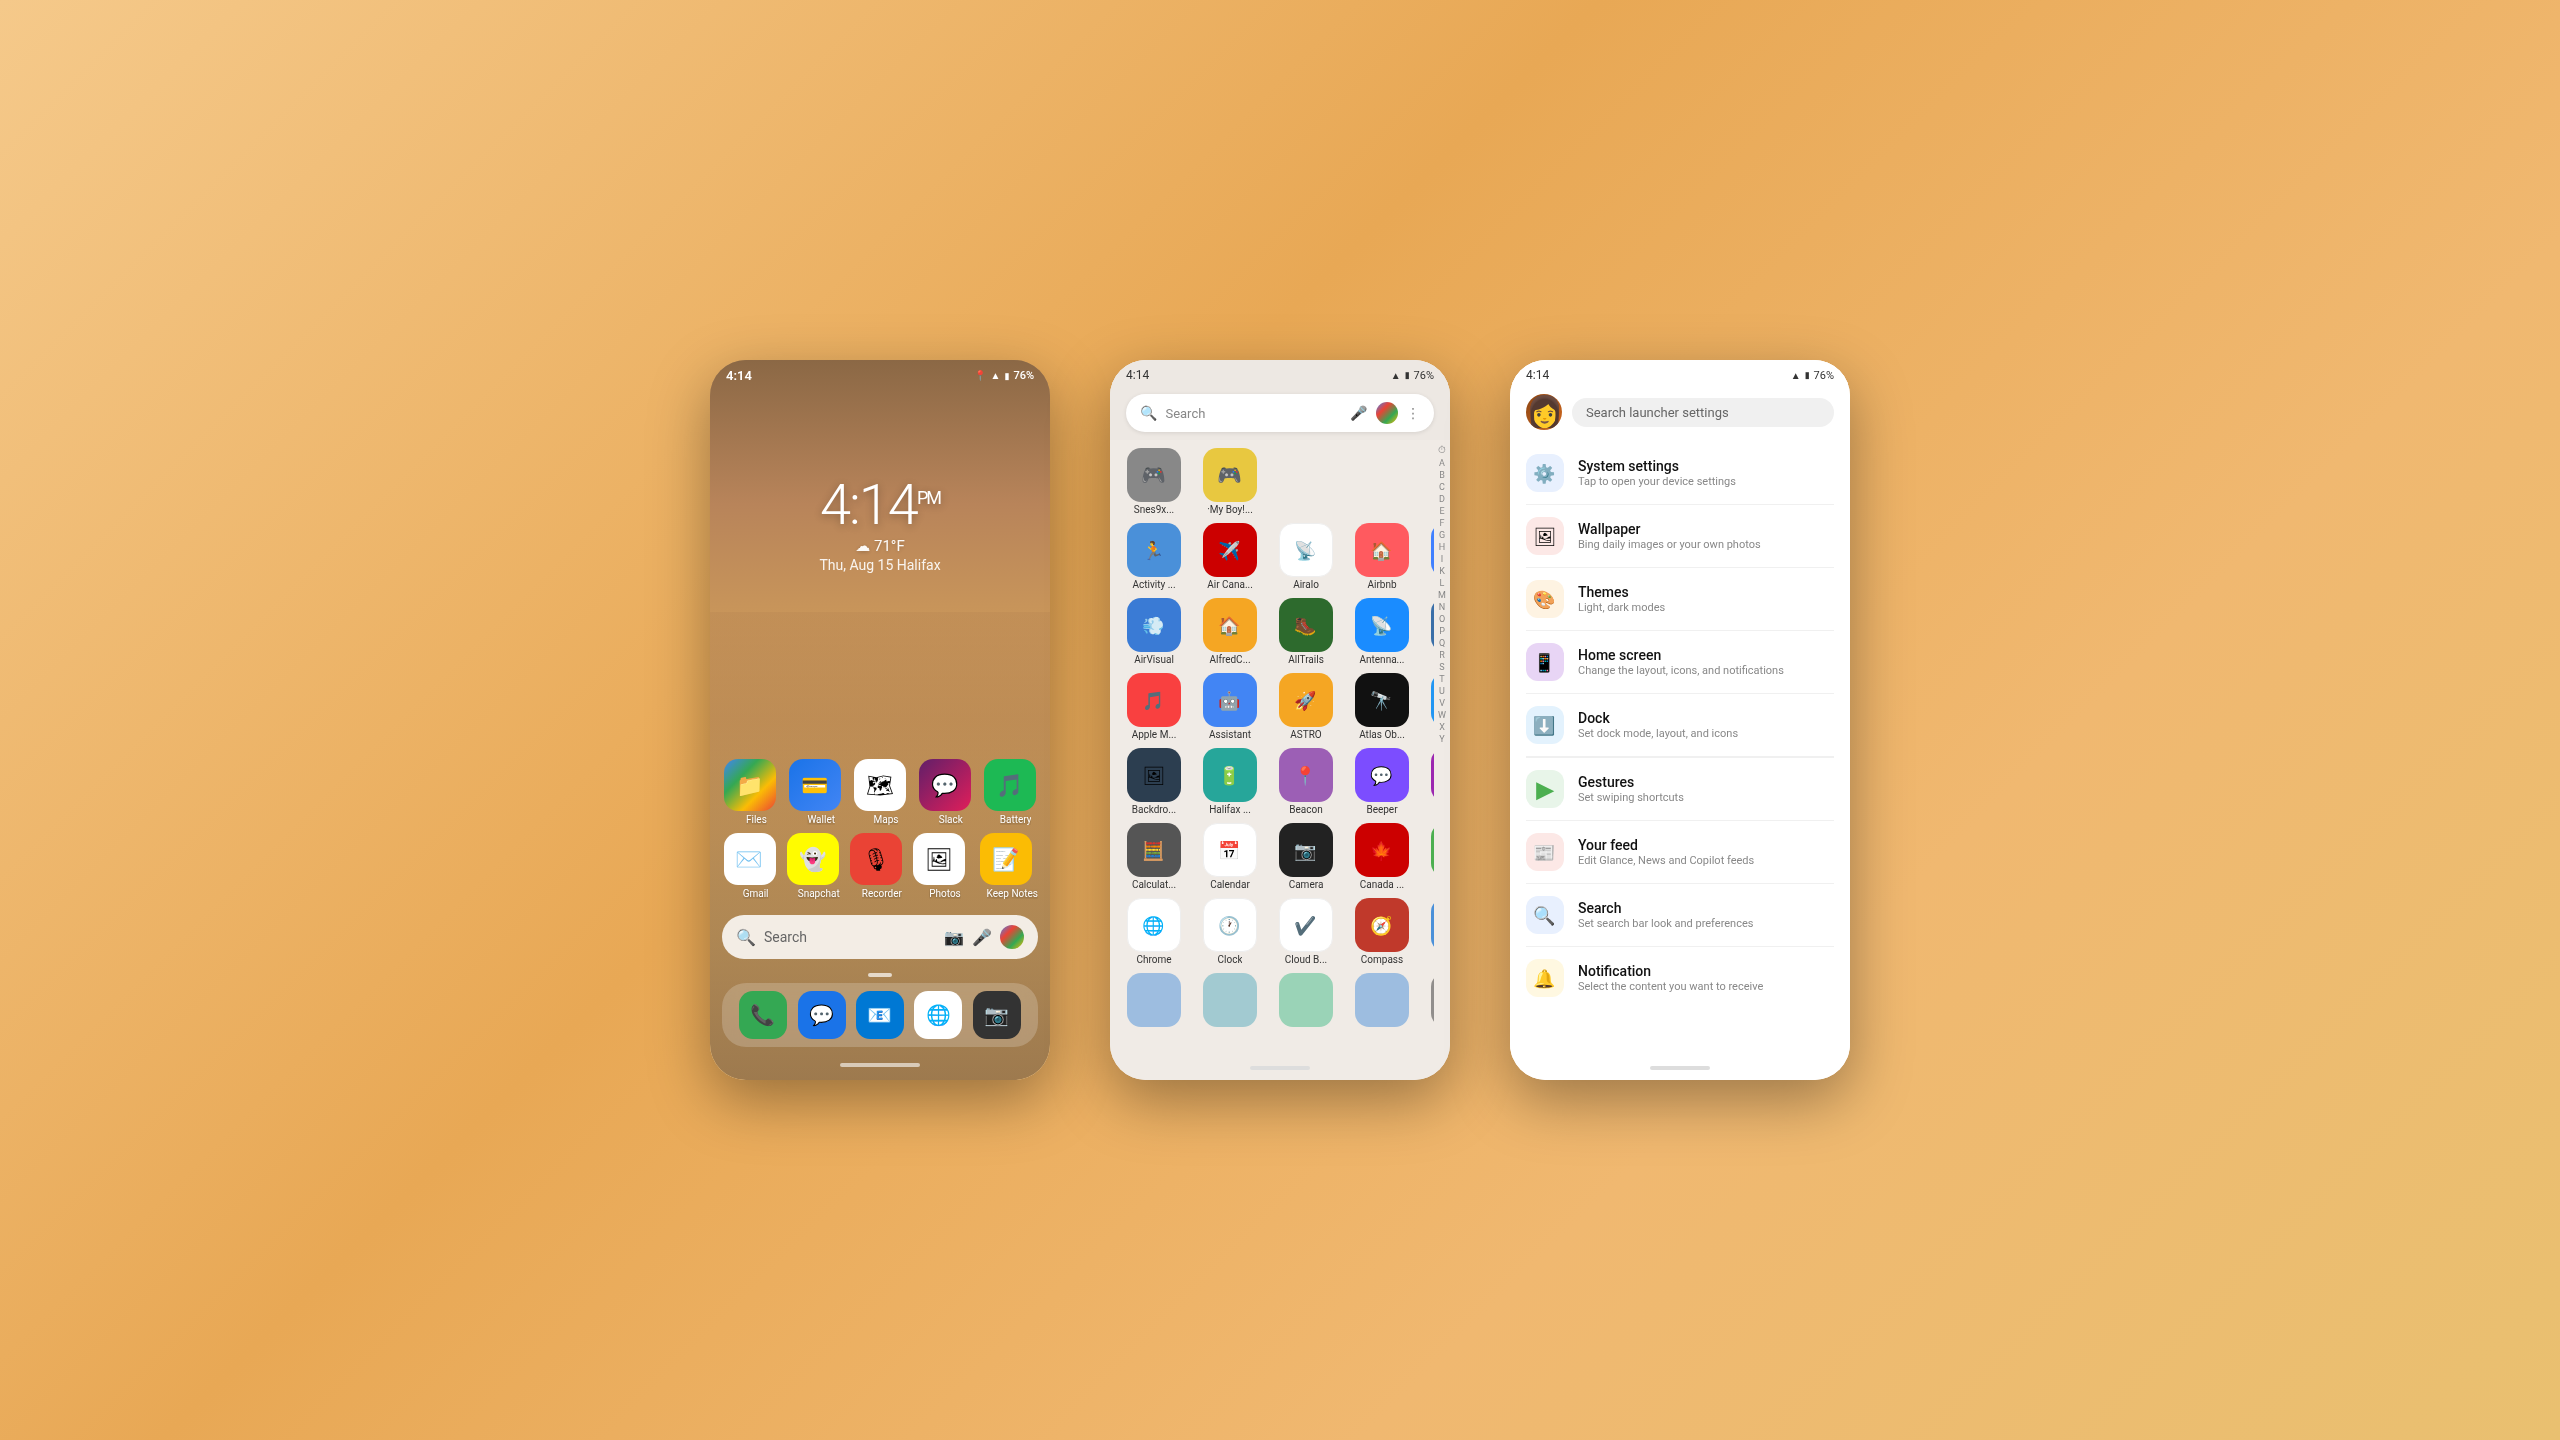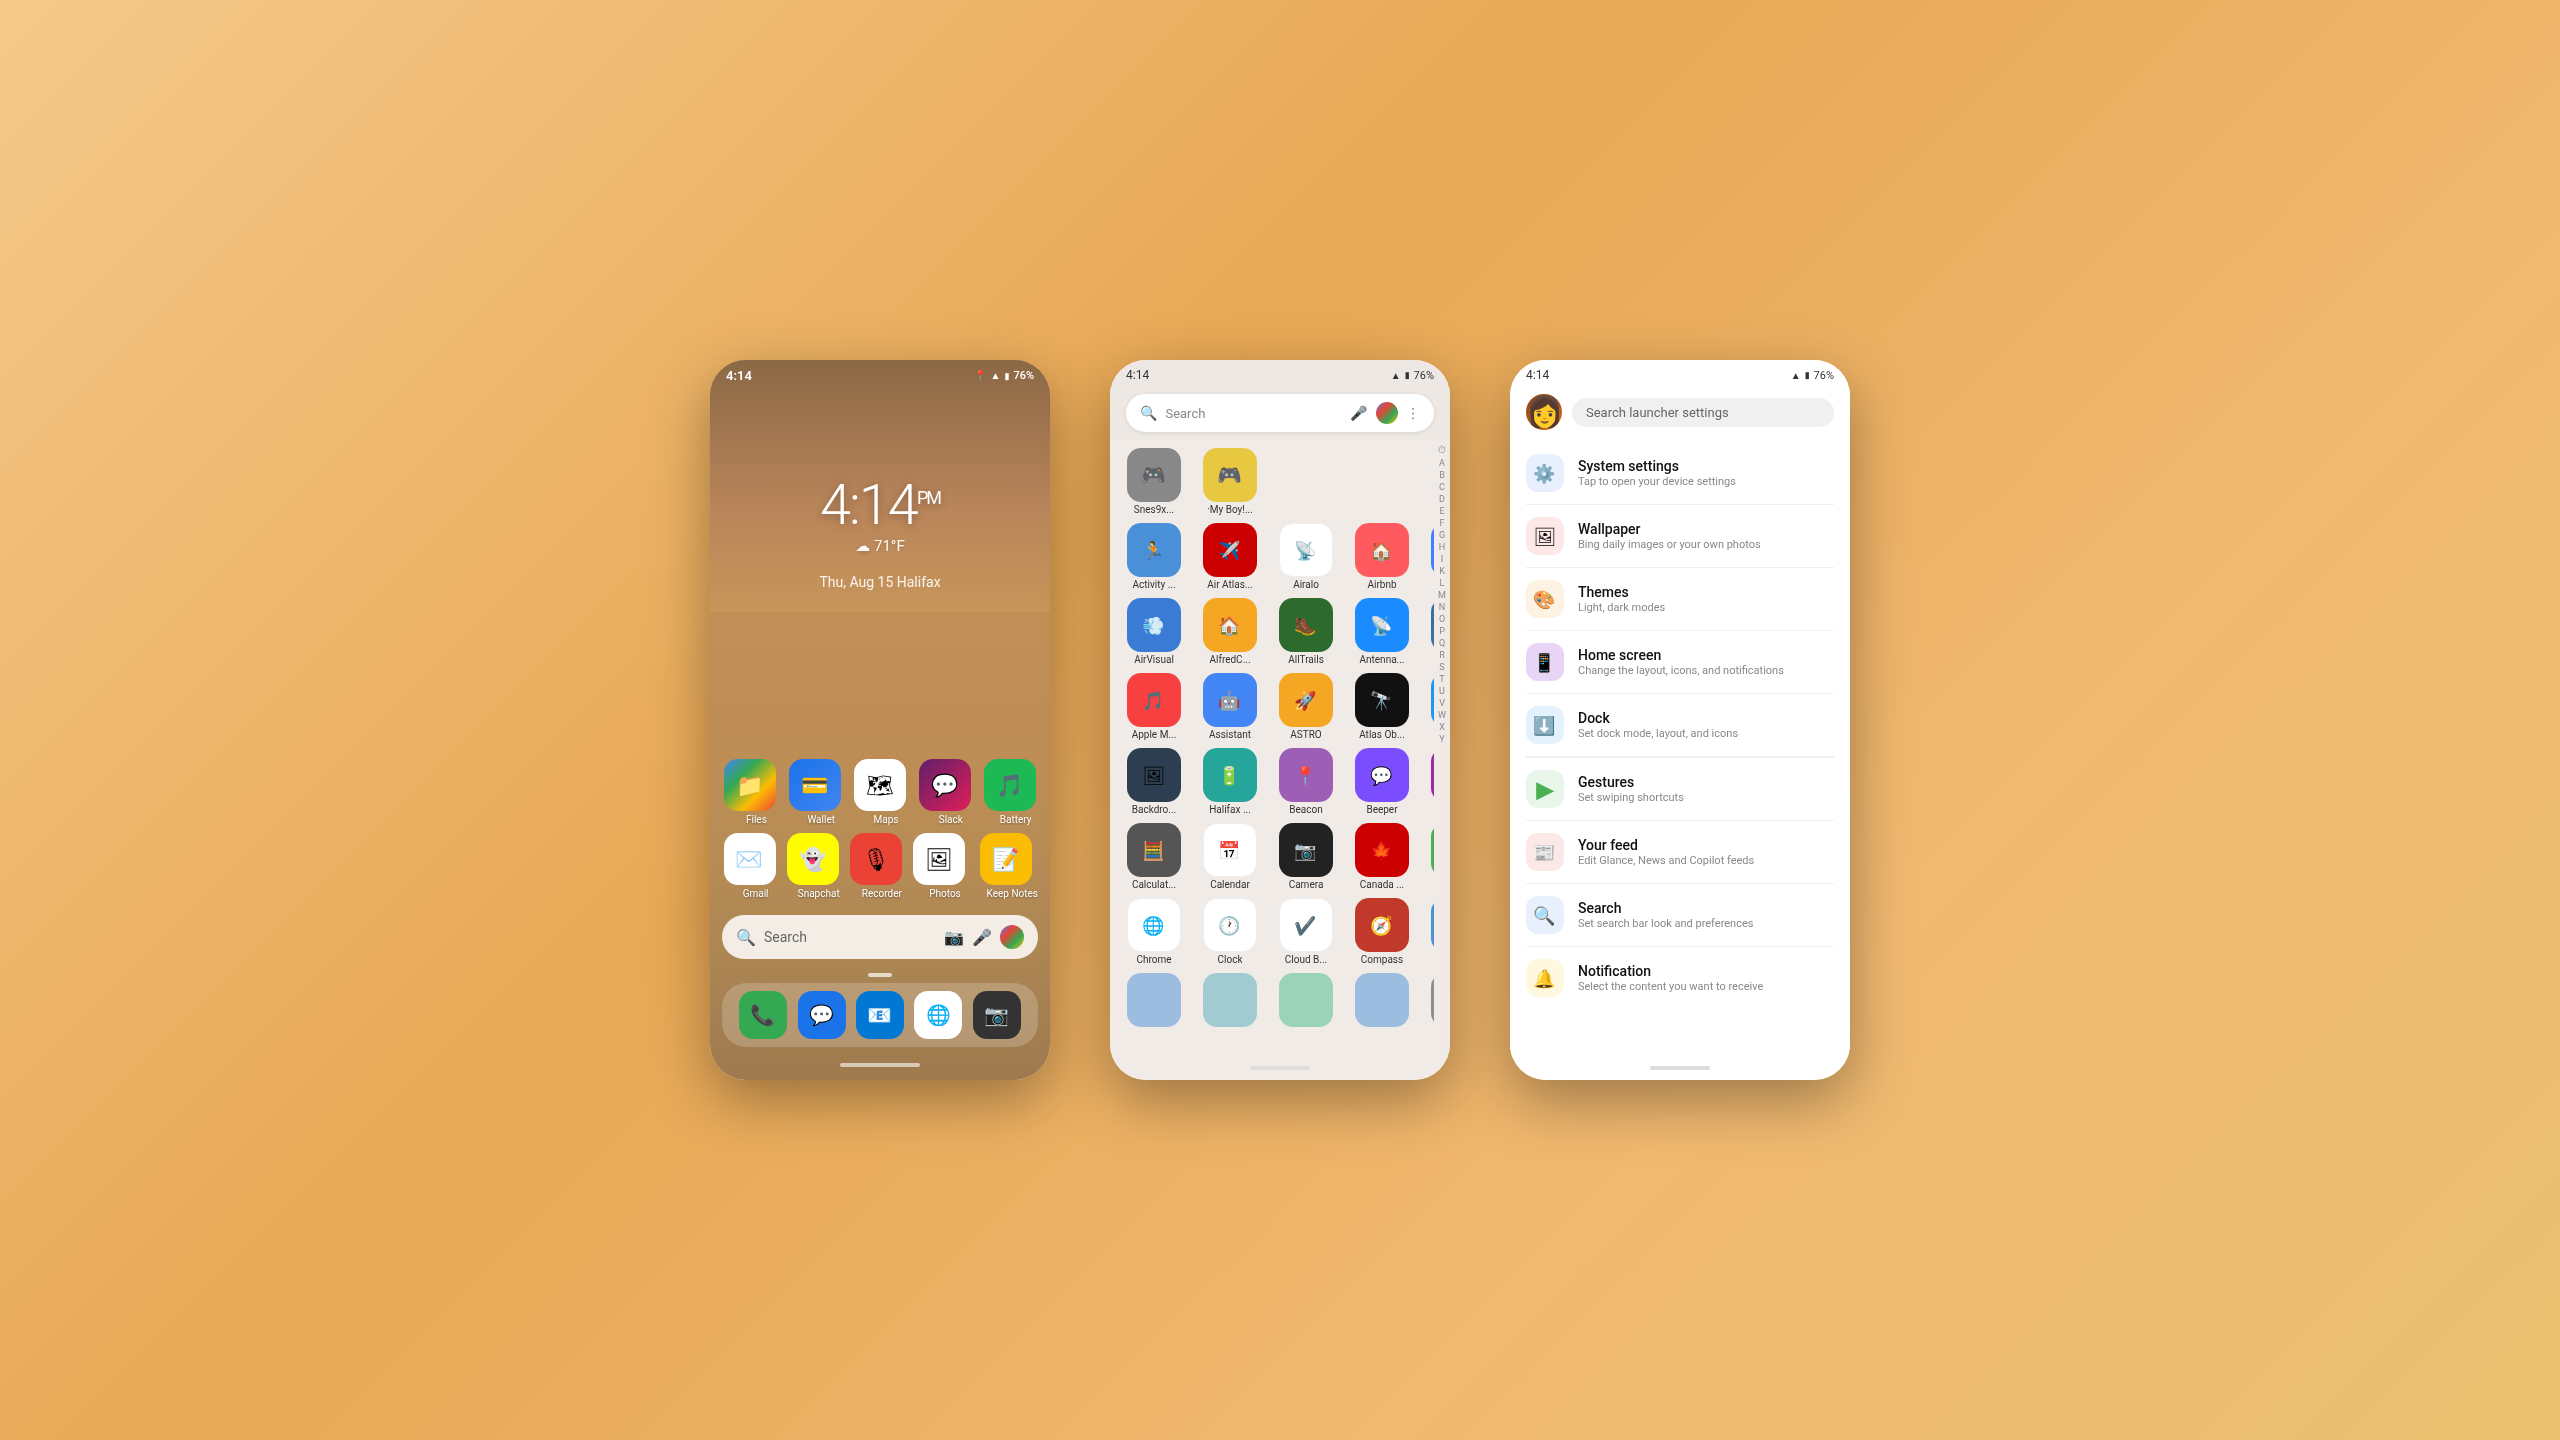--- a/index.html
+++ b/index.html
@@ -107,21 +107,21 @@
 
     .weather-info {
       font-size: 15px;
       margin-top: 4px;
       opacity: 0.95;
       text-shadow: 0 1px 4px rgba(0,0,0,0.2);
     }
 
     .weather-date {
       font-size: 14px;
-      margin-top: 19px;
+      margin-top: 2px;
       opacity: 0.9;
     }
 
     
     .app-grid {
       display: grid;
       grid-template-columns: repeat(5, 1fr);
       gap: 8px;
       margin-top: auto;
       padding-bottom: 8px;
@@ -584,21 +584,21 @@
           <div class="drawer-app">
             <div class="drawer-app-icon" style="background:#4a90d9">
                 <span style="font-size:18px">🏃</span>
               </div>
             <span class="drawer-app-label">Activity ...</span>
           </div>
           <div class="drawer-app">
             <div class="drawer-app-icon" style="background:#cc0000">
                 <span style="font-size:18px">✈️</span>
               </div>
-            <span class="drawer-app-label">Air Atlas...</span>
+            <span class="drawer-app-label">Air Cana...</span>
           </div>
           <div class="drawer-app">
             <div class="drawer-app-icon" style="background:white;border:1px solid #eee">
                 <span style="font-size:18px">📡</span>
               </div>
             <span class="drawer-app-label">Airalo</span>
           </div>
           <div class="drawer-app">
             <div class="drawer-app-icon" style="background:#ff5a5f">
                 <span style="font-size:18px">🏠</span>

